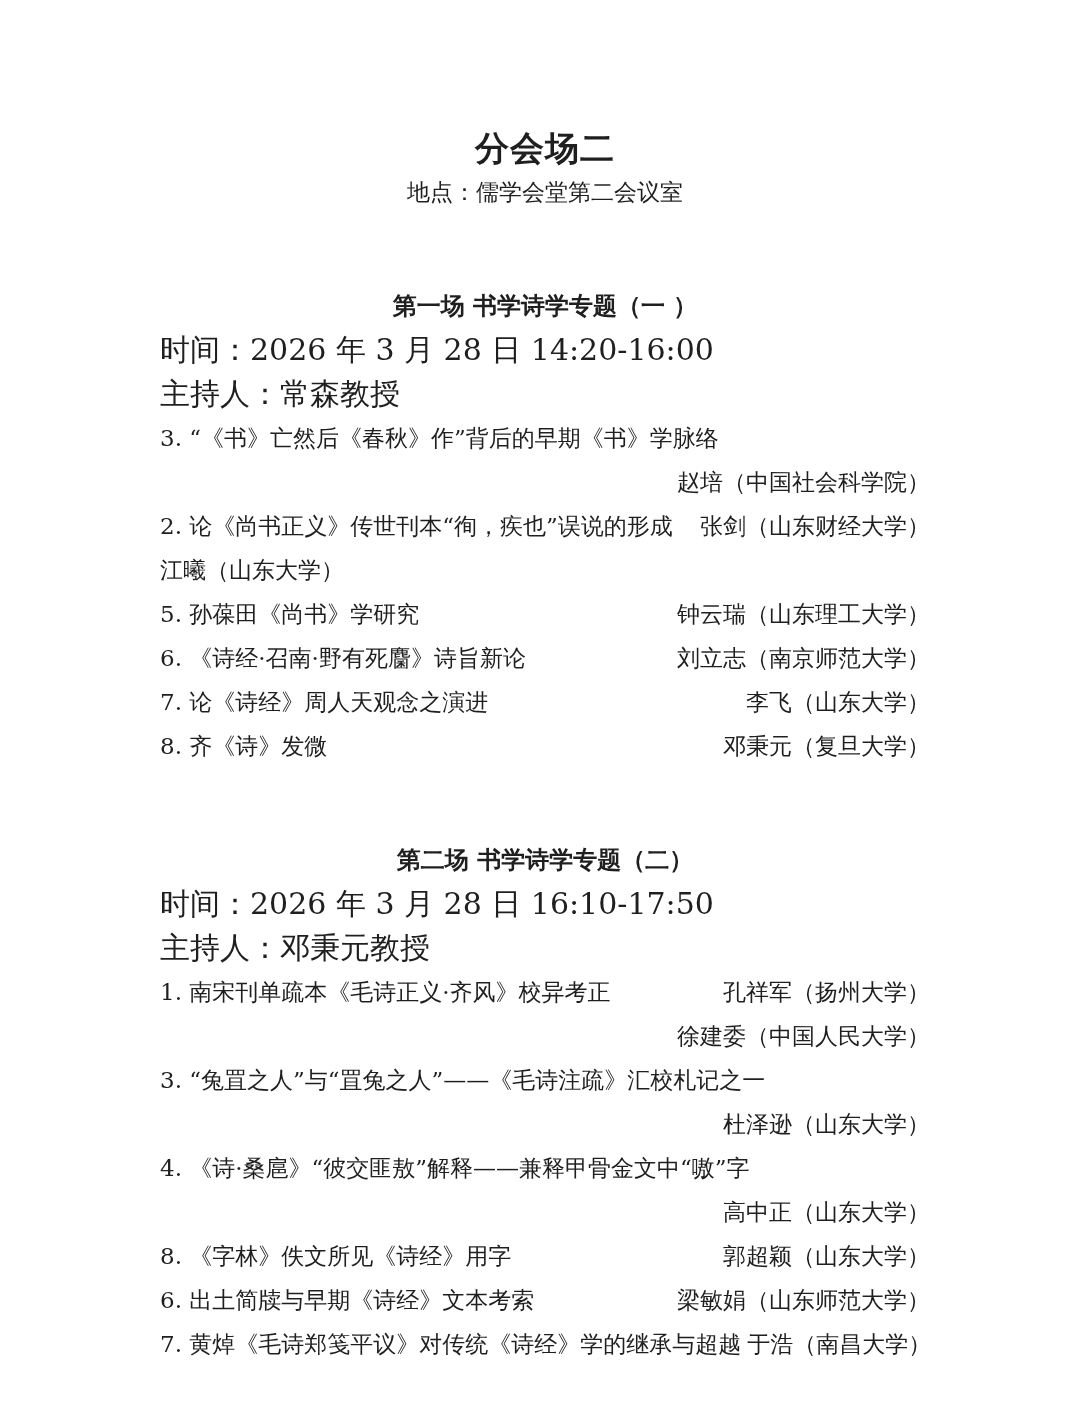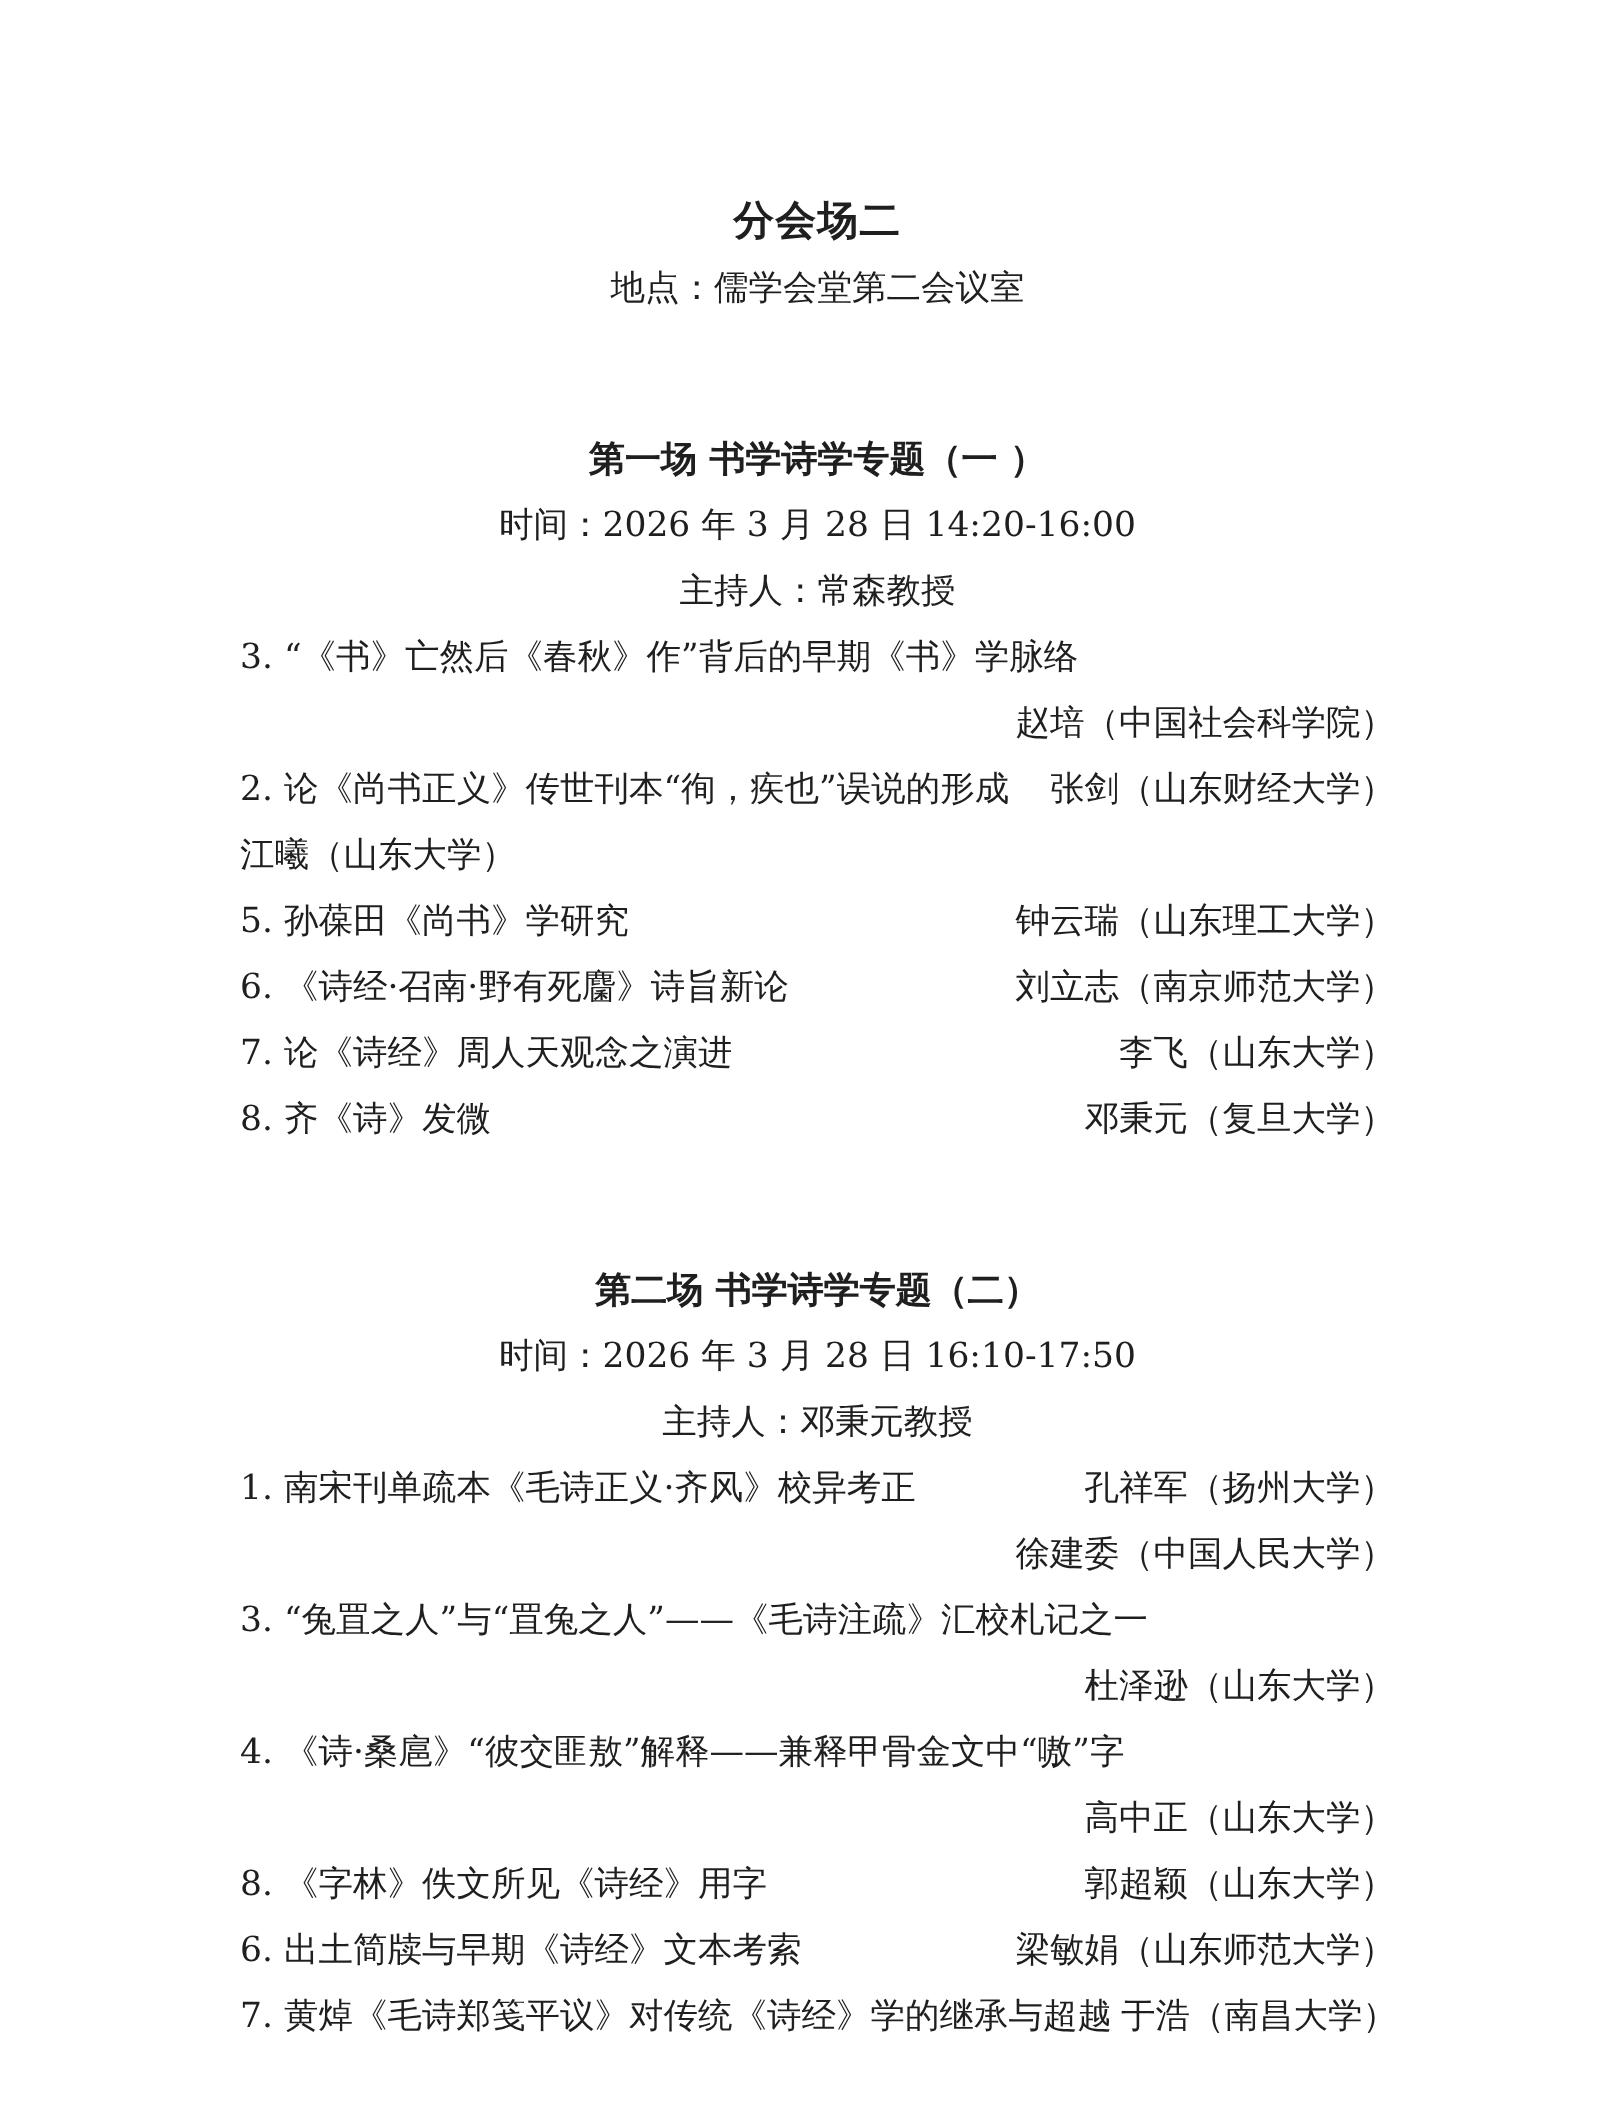--- a/index.html
+++ b/index.html
@@ -16,40 +16,39 @@
   }
   .doc {
     box-sizing: border-box;
     width: 1080px;
     height: 1405px;
     padding: 126px 150px 30px 160px;
     background: #ffffff;
   }
   .centered { text-align: center; }
   .doc-title {
-    font-size: 27px;
+    font-size: 34px;
     font-weight: 700;
     line-height: 44px;
     letter-spacing: 1px;
   }
   .doc-location {
     font-size: 23px;
     line-height: 44px;
   }
   .session { margin-top: 70px; }
   .session-heading {
     font-size: 24px;
     font-weight: 700;
     line-height: 44px;
     text-align: center;
   }
   .session-time, .session-host {
-    font-size: 23px;
+    font-size: 30px;
     line-height: 44px;
-    text-align: center;
   }
   .item { font-size: 23px; line-height: 44px; }
   .item-row {
     display: flex;
     justify-content: space-between;
     align-items: baseline;
     gap: 6px;
     white-space: nowrap;
   }
   .item-title { text-align: left; }

